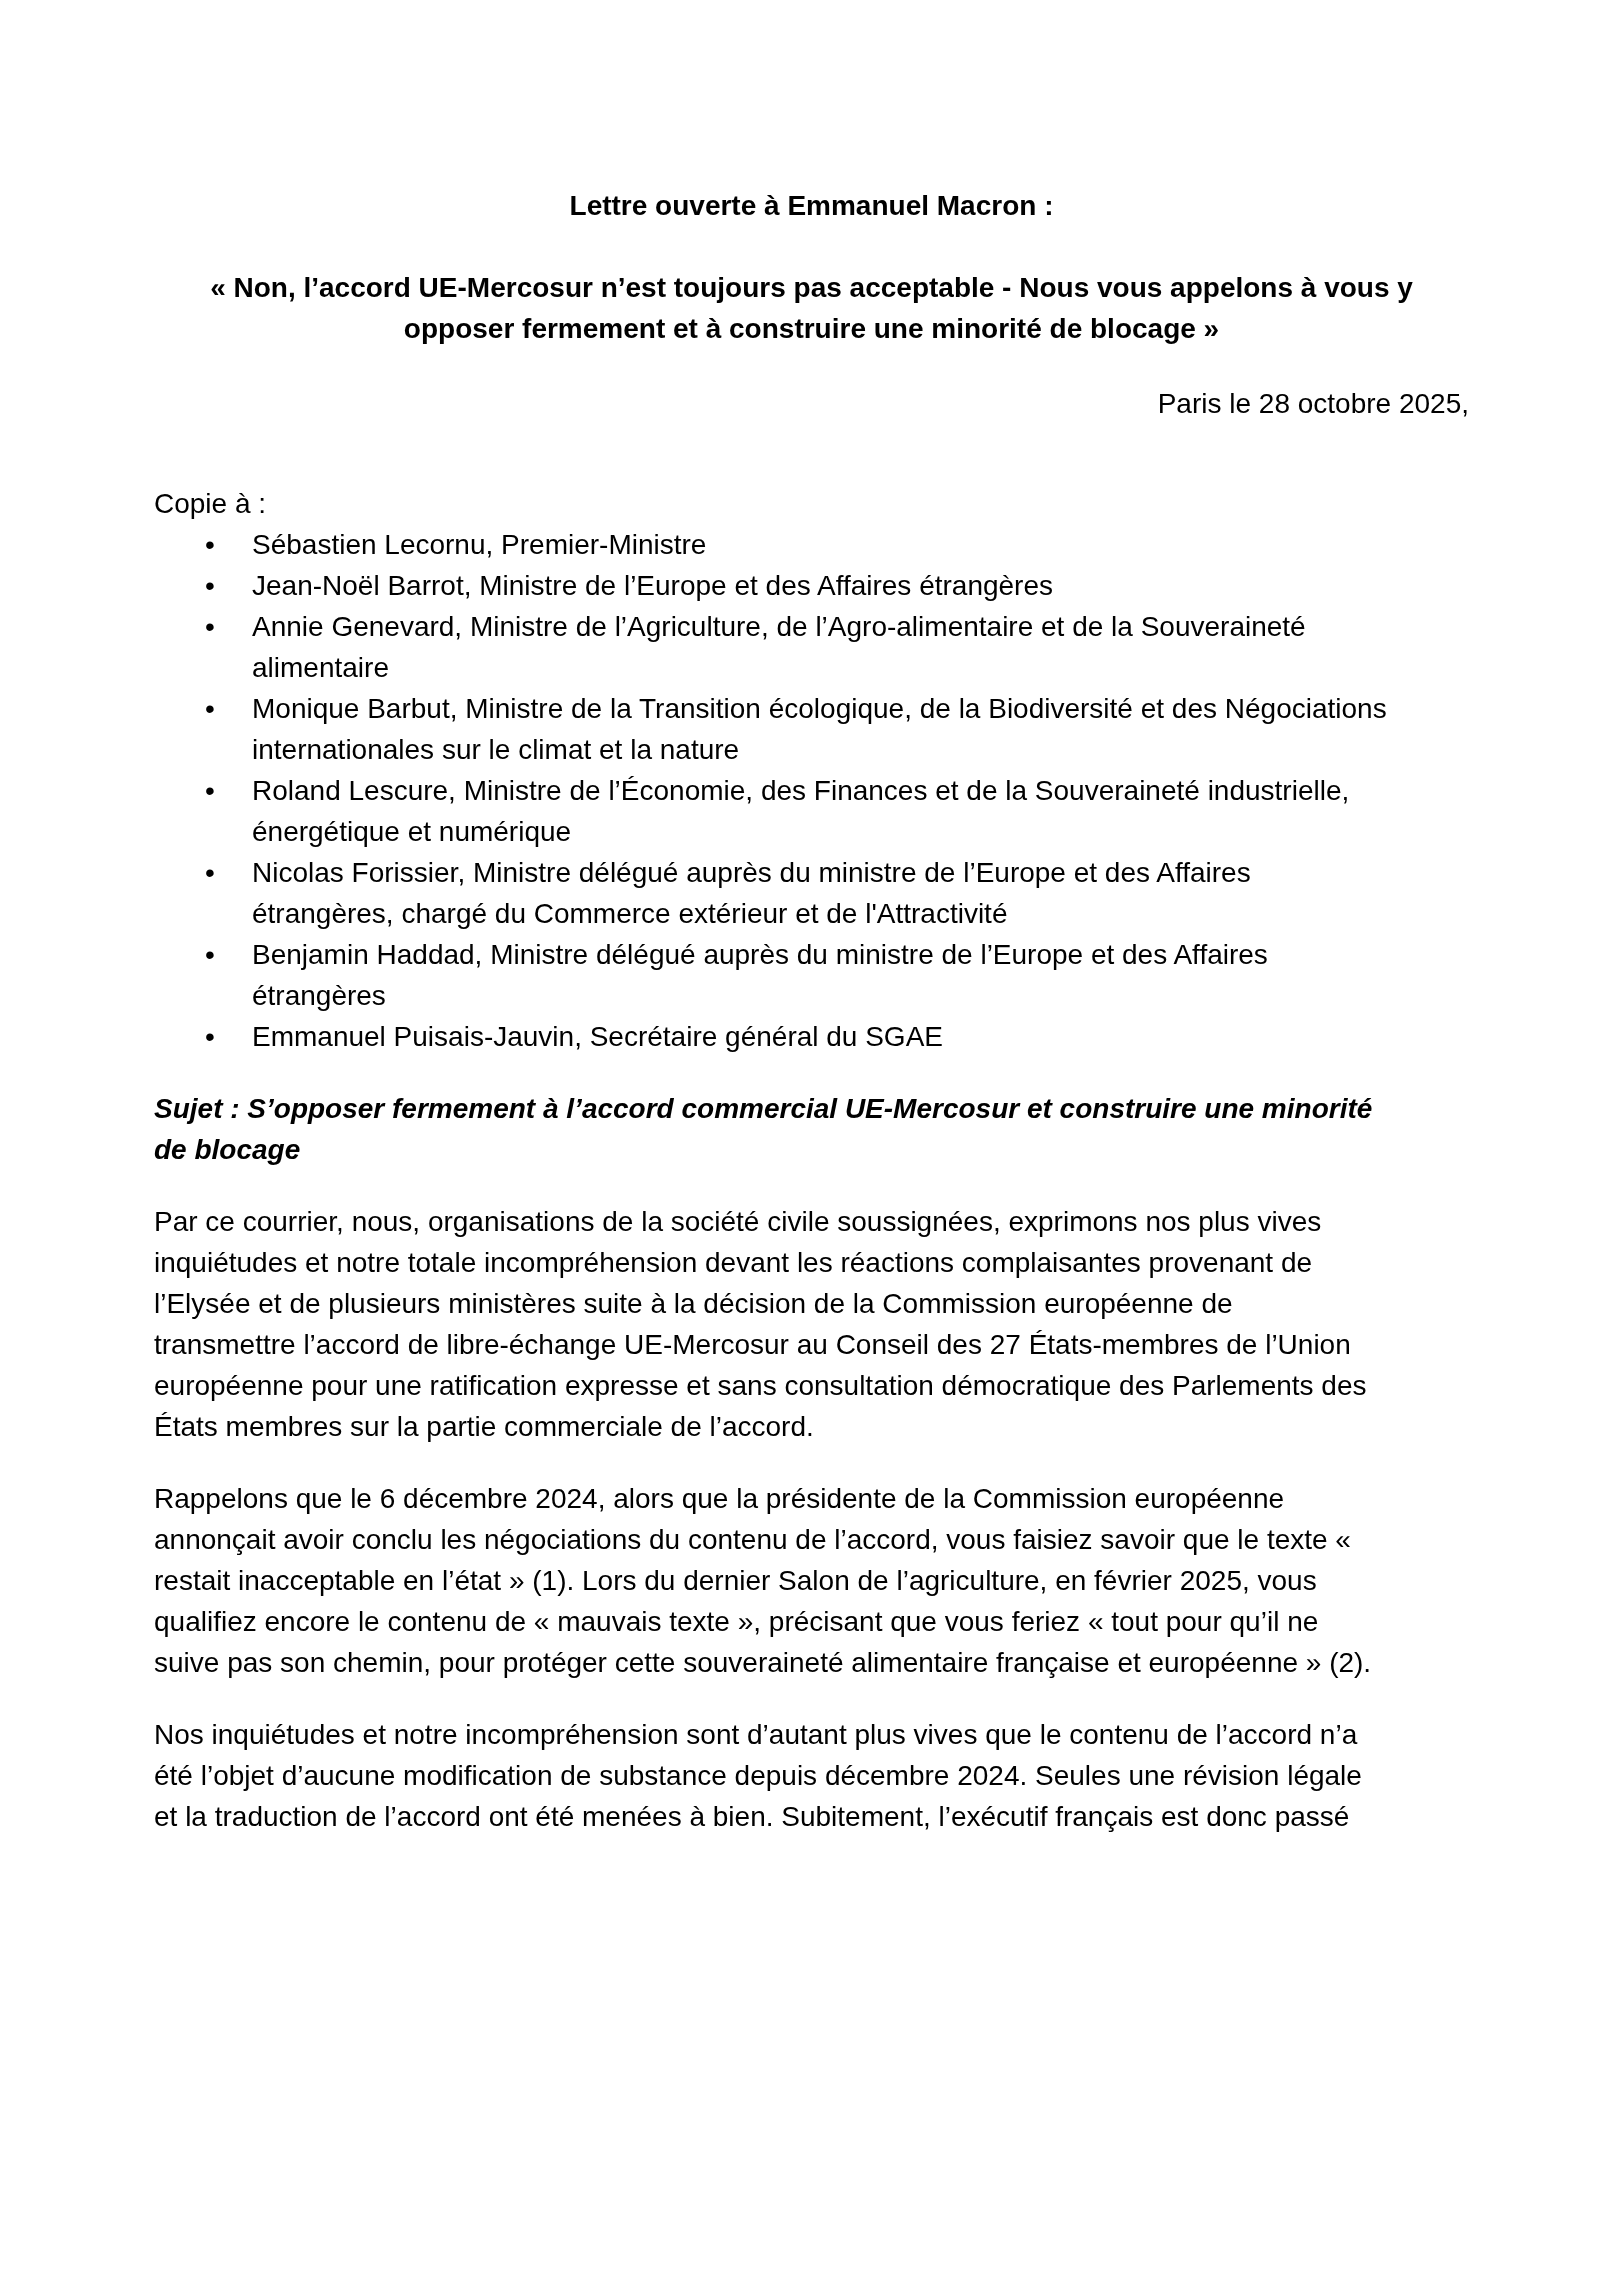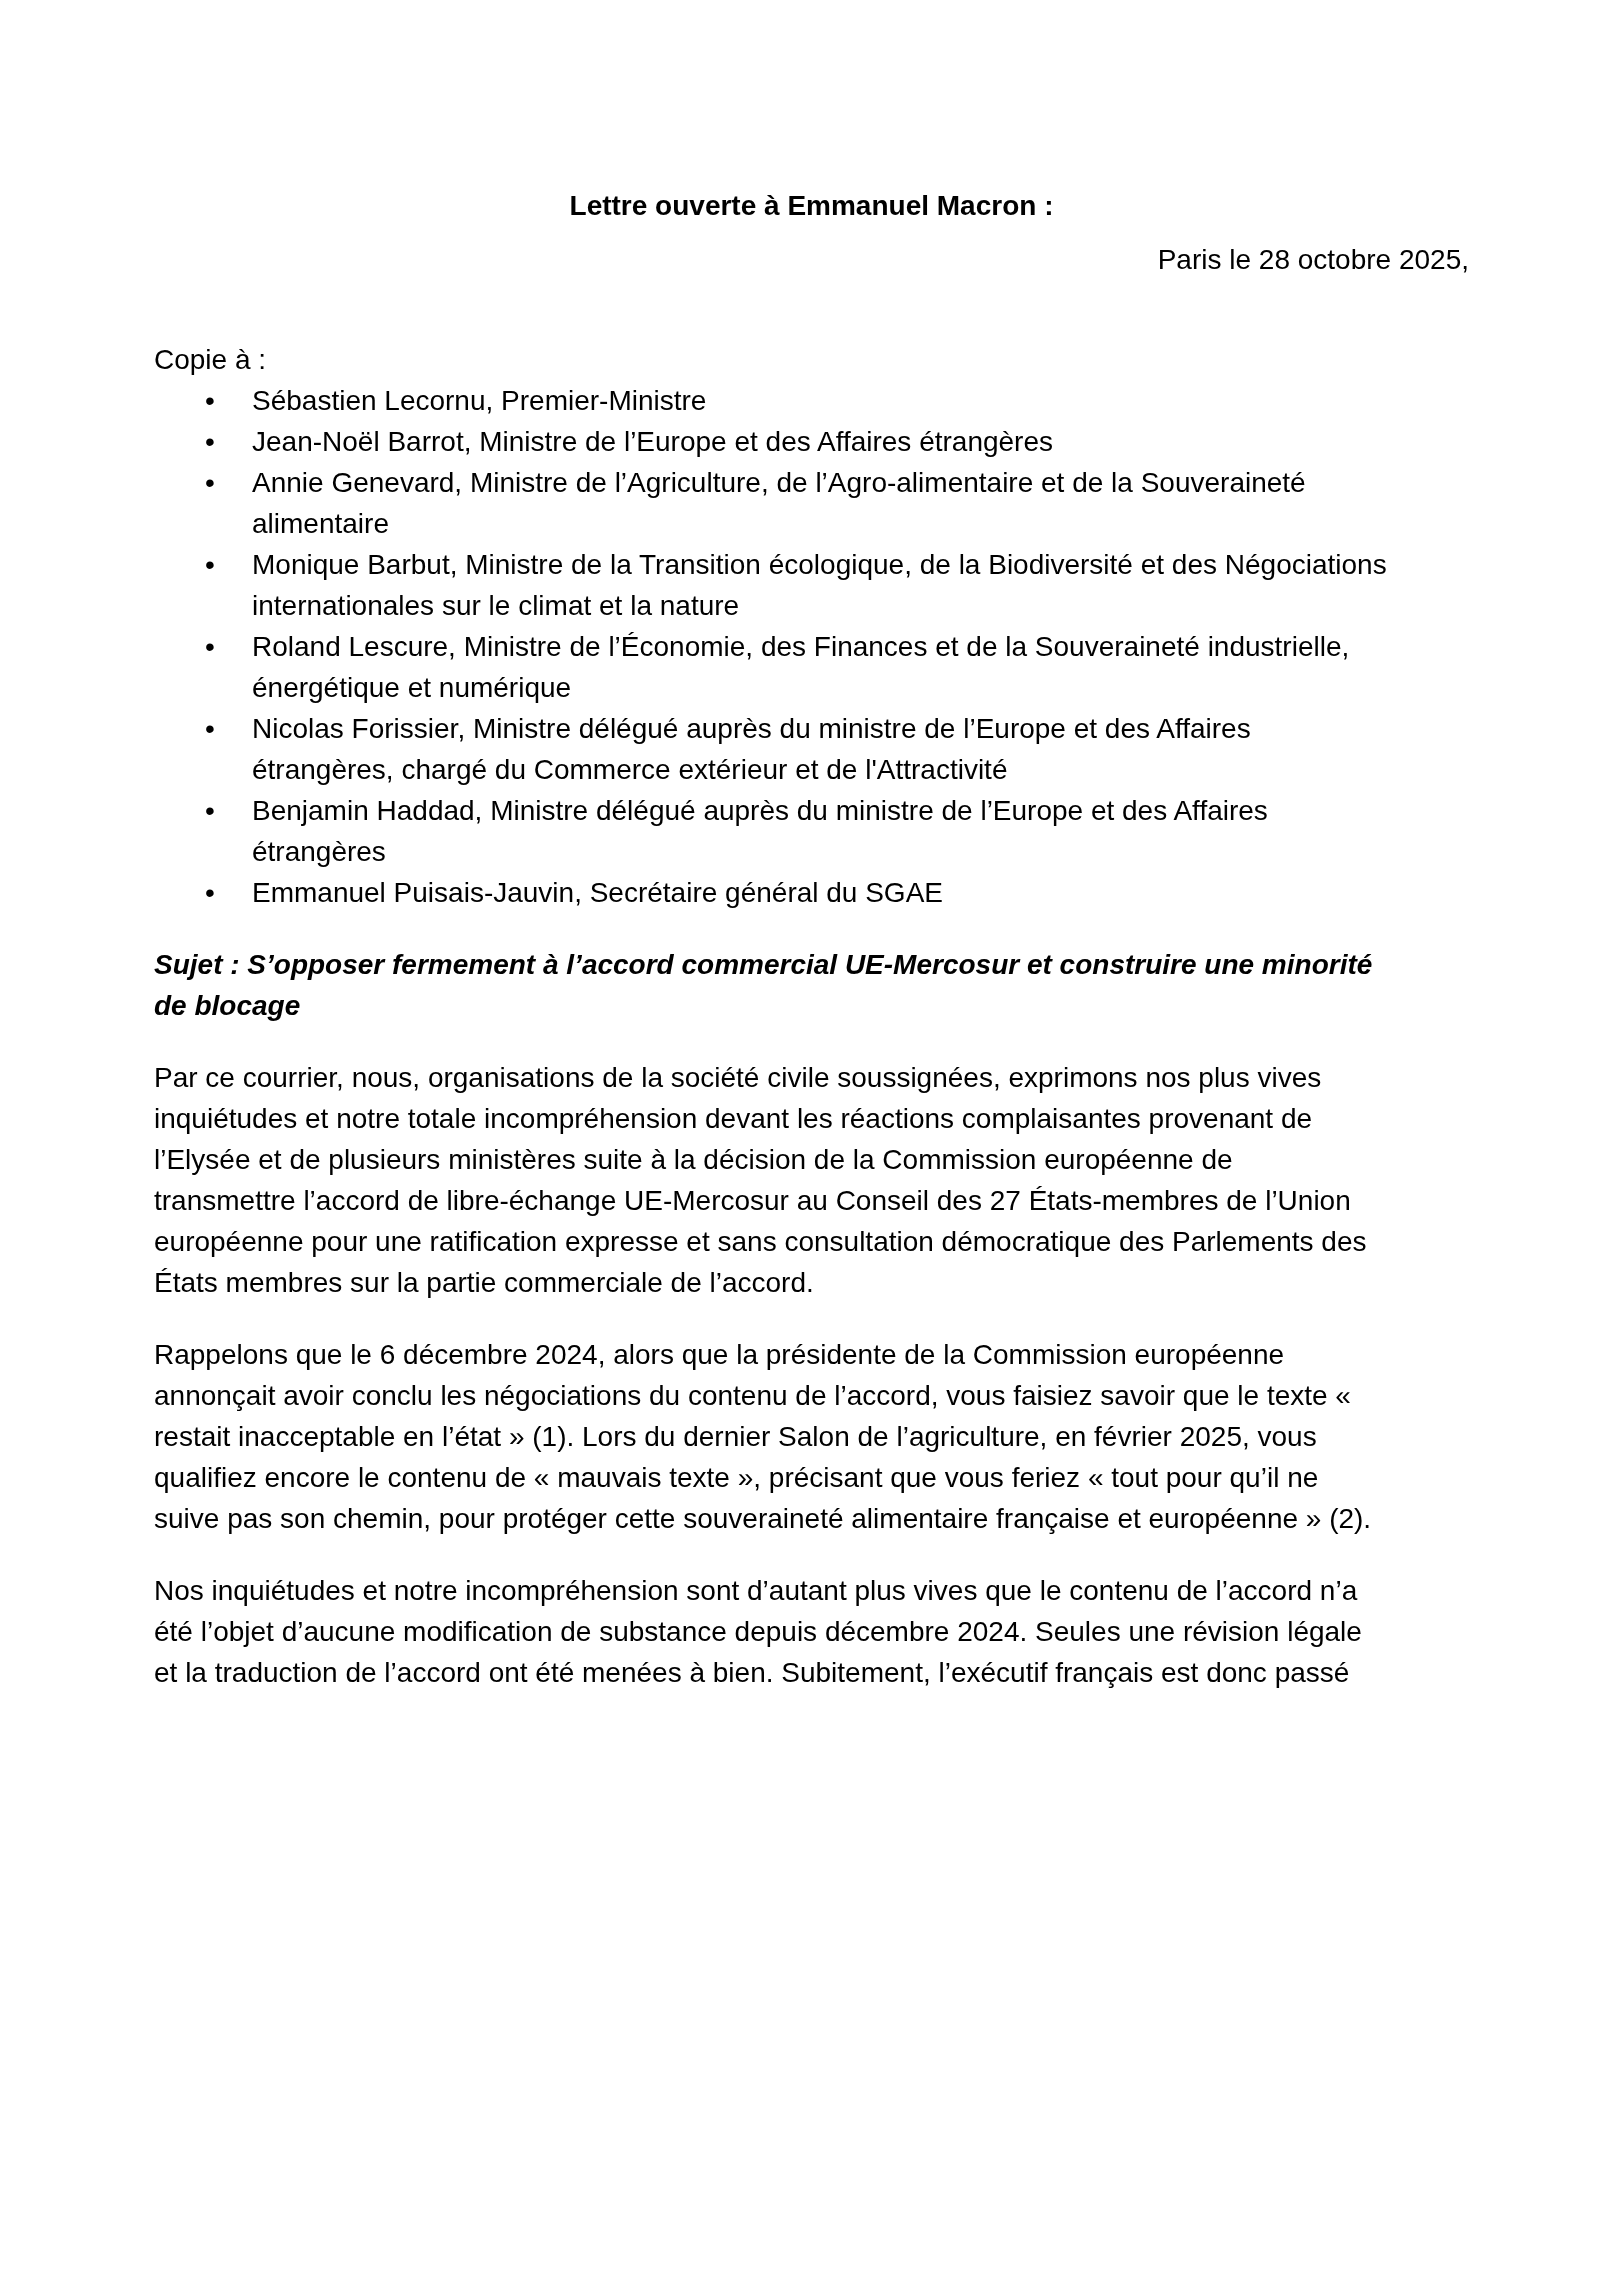--- a/index.html
+++ b/index.html
@@ -20,40 +20,42 @@
     padding: 185px 154px 0 154px;
     overflow: hidden;
   }
   .center { text-align: center; }
   .bold   { font-weight: bold; }
   .pre    { white-space: pre-line; }
 
   .title       { }
   .subtitle    { margin-top: 41px; }
   .recipient   { margin-top: 26px; margin-left: 756px; }
-  .dateline    { margin-top: 13px; text-align: right; }
+  .dateline    { margin-top: 34px; text-align: right; }
   .cc-heading  { margin-top: 59px; }
   .cc-list     { }
   .cc-item     { position: relative; padding-left: 98px; }
   .cc-item .bullet {
     position: absolute;
     left: 51px;
     top: 0;
   }
   .subject     { margin-top: 31px; font-style: italic; }
   .salutation  { margin-top: 31px; }
   .para        { margin-top: 31px; }
 </style>
 </head>
 <body>
 
 <div class="page">
 
   <div class="title center bold">Lettre ouverte à Emmanuel Macron :</div>
 
+  <div class="subtitle center bold pre">« Non, l’accord UE-Mercosur n’est toujours pas acceptable - Nous vous appelons à vous y
+opposer fermement et à construire une minorité de blocage »</div>
 
 
   <div class="dateline">Paris le 28 octobre 2025,</div>
 
   <div class="cc-heading">Copie à :</div>
 
   <div class="cc-list">
     <div class="cc-item">
       <span class="bullet">•</span>
       <div class="cc-text pre">Sébastien Lecornu, Premier-Ministre</div>

